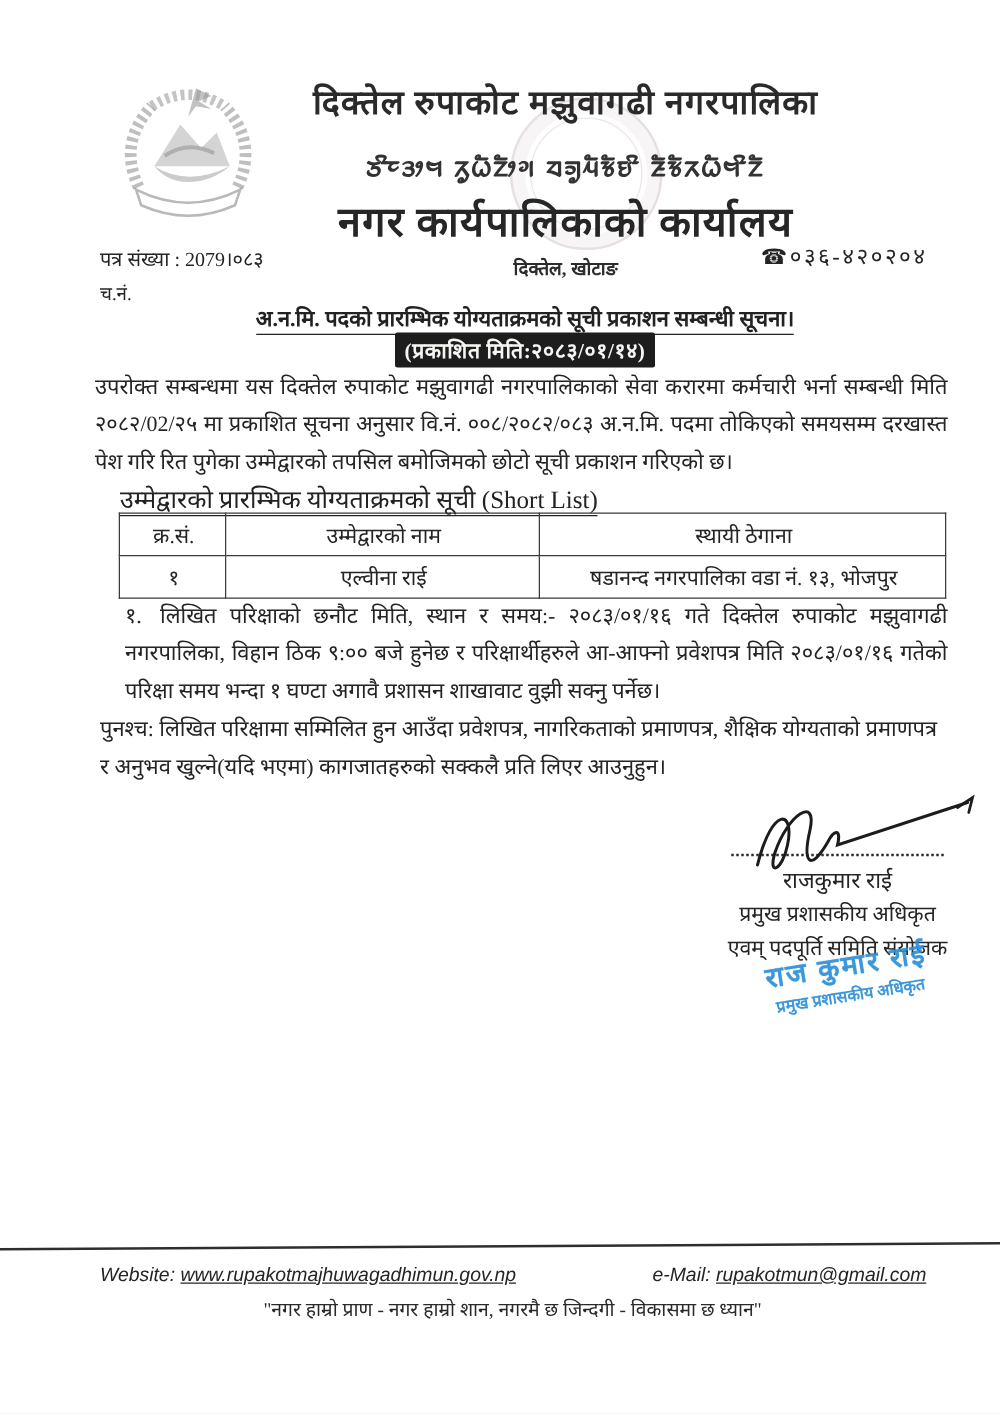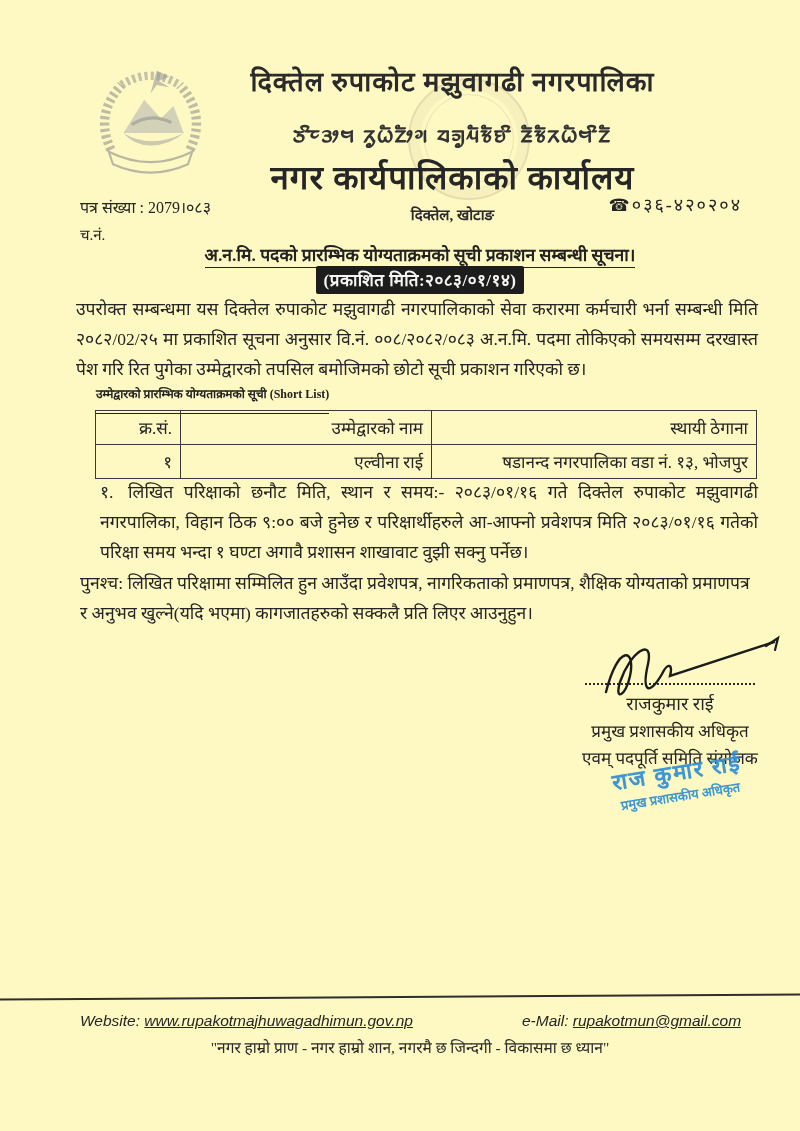--- a/index.html
+++ b/index.html
@@ -1,18 +1,18 @@
 <!DOCTYPE html>
 <html><head>
 <meta charset="utf-8">
 <style>
   html,body{margin:0;padding:0;background:#e8e8e4;}
   .page{
     position:relative;width:800px;height:1131px;margin:0 auto;
-    background:#fef9c3;overflow:hidden;color:#1e1e1e;
+    background:#ffffff;overflow:hidden;color:#1e1e1e;
     font-family:"Liberation Serif","DejaVu Serif",serif;
   }
   
   .emblem{position:absolute;left:88px;top:58px;width:125px;height:125px;}
   .watermark-stamp{
     position:absolute;left:408px;top:78px;width:118px;height:118px;border-radius:50%;
     border:2px solid rgba(120,80,70,.22);box-shadow:inset 0 0 0 10px rgba(120,90,80,.07);
     opacity:.8;pointer-events:none;
   }
   .watermark-stamp::after{
@@ -38,29 +38,29 @@
   .badge{
     display:inline-block;background:#1d1d1d;color:#f5f5f2;font-size:17px;font-weight:bold;
     padding:2px 8px 3px 8px;border-radius:2px;letter-spacing:.5px;font-family:Liberation Serif, serif;
   }
   
   .body-para{
     position:absolute;left:76px;top:294px;width:682px;font-size:17.5px;line-height:30px;
     text-align:justify;color:#242424;
   }
   .sl-heading{
-    position:absolute;left:96px;top:385px;font-size:12px;font-weight:bold;color:#222;
-    border-bottom:1.5px solid #222;padding-bottom:11px;
+    position:absolute;left:96px;top:385px;font-size:20px;font-weight:normal;color:#222;
+    border-bottom:1.5px solid #222;padding-bottom:0;
   }
   table.shortlist{
     position:absolute;left:95px;top:410px;width:662px;border-collapse:collapse;
     font-size:17px;color:#242424;
   }
   table.shortlist th,table.shortlist td{
-    border:1.6px solid #3a3a3a;text-align:right;font-weight:normal;
+    border:1.6px solid #3a3a3a;text-align:center;font-weight:normal;
     padding:3px 8px 4px 10px;height:26px;
   }
   table.shortlist .c1{width:66px;}
   table.shortlist .c2{width:232px;}
   
   .note1{
     position:absolute;left:100px;top:477px;width:658px;font-size:17.5px;line-height:30px;
     text-align:justify;color:#242424;
   }
   .note1 .num{float:left;width:28px;}

